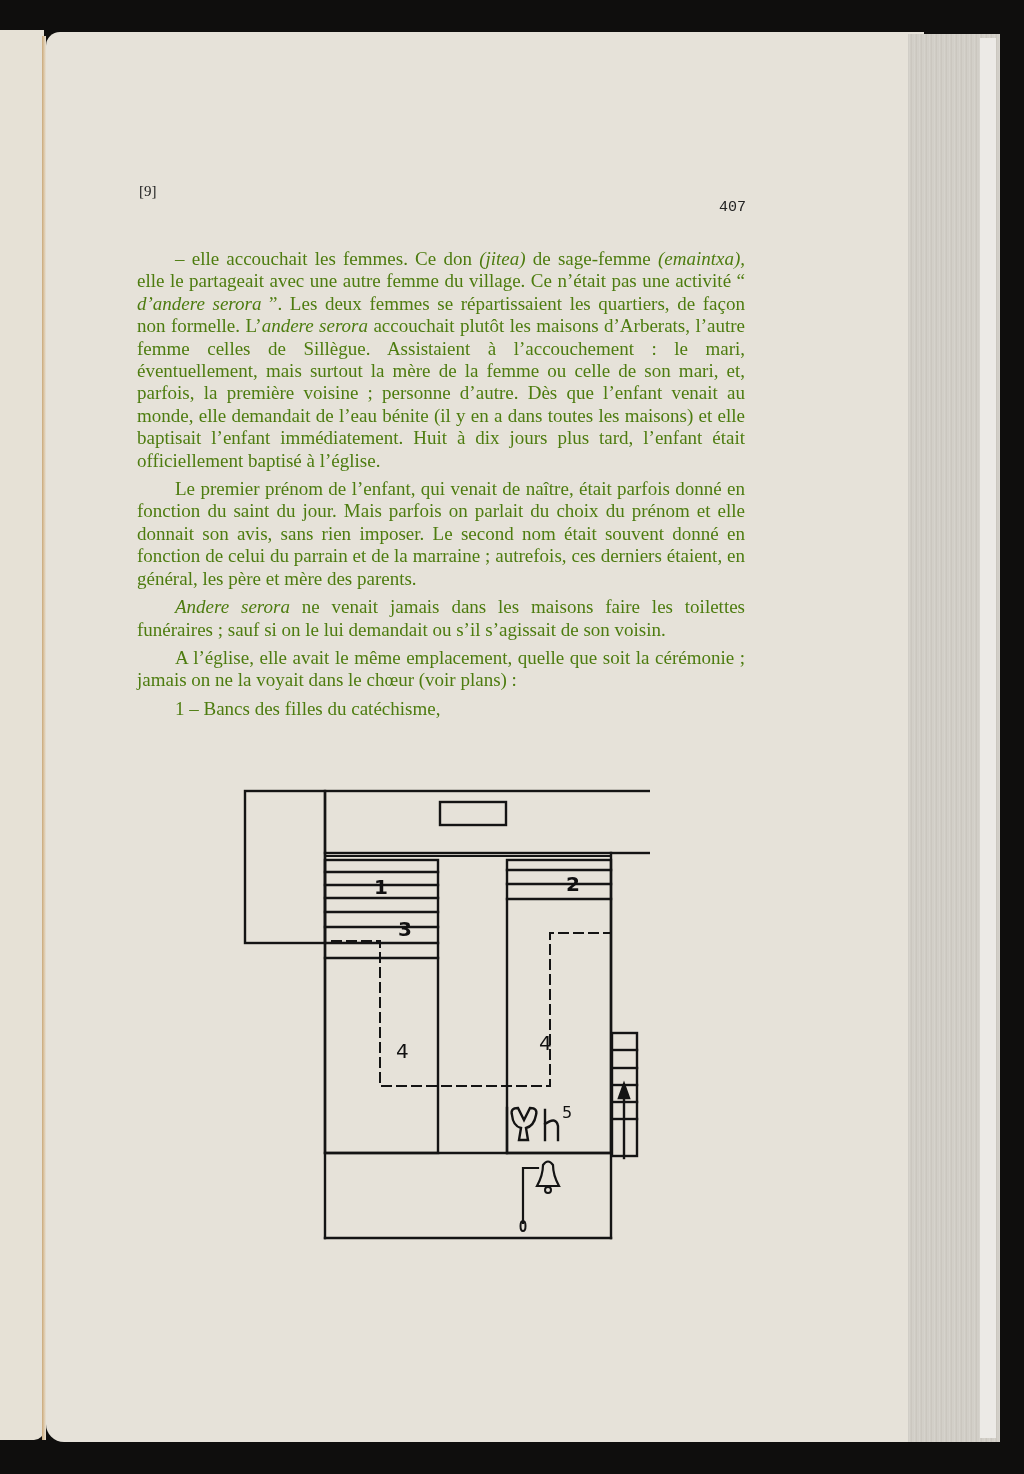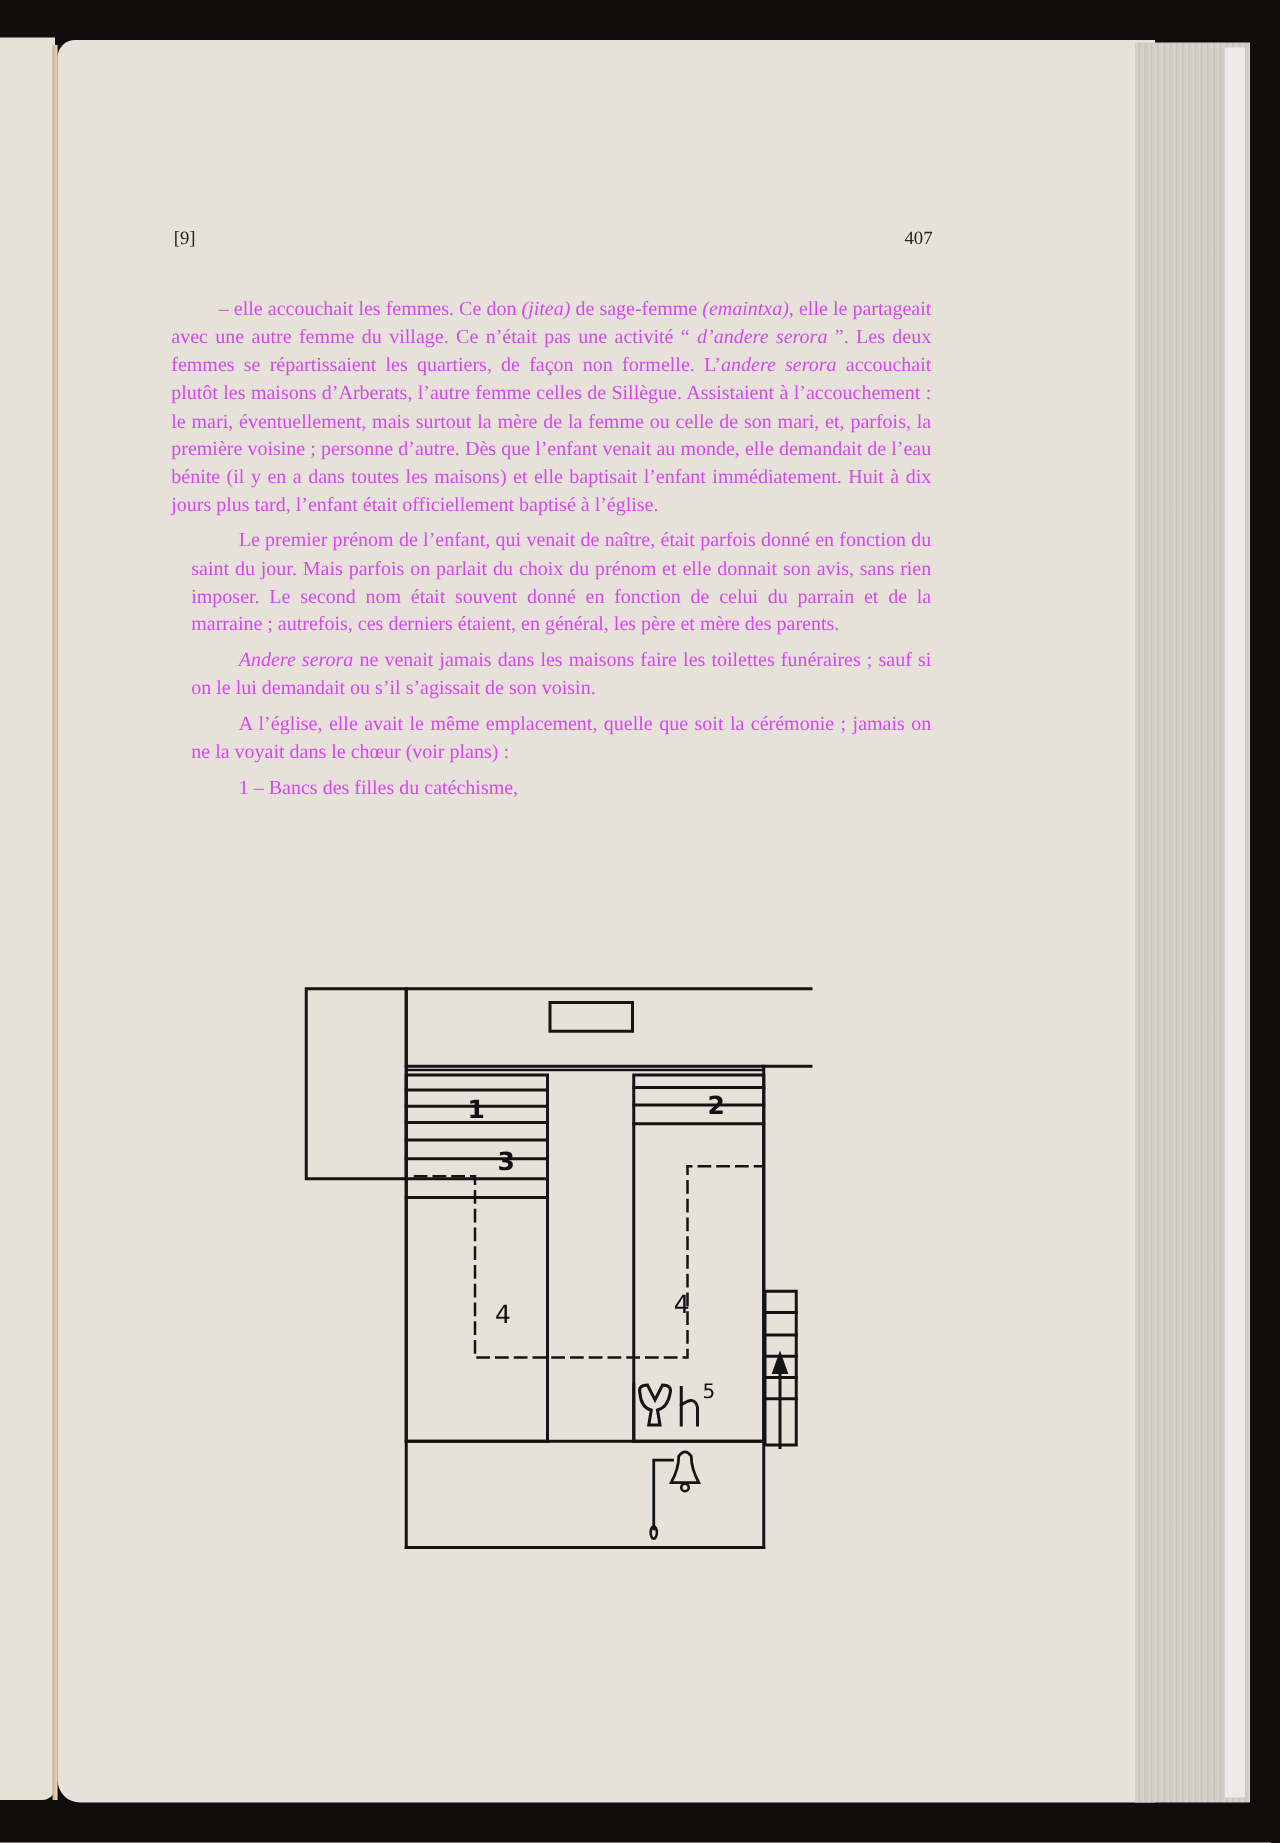--- a/index.html
+++ b/index.html
@@ -30,29 +30,29 @@
   .page-edges-white {
     position: absolute; left: 980px; top: 38px; width: 16px; height: 1400px;
     background: #eceae6;
   }
   .running-head {
     position: absolute; top: 183px; left: 139px; width: 607px; height: 22px;
     font-size: 15px; color: #222;
   }
   .rh-left { position: absolute; left: 0; top: 0; }
   .rh-center { position: absolute; left: 0; right: 0; top: 0; text-align: center; letter-spacing: 0.3px; }
-  .rh-right { position: absolute; right: 0; top: 0; }
+  .rh-right { position: absolute; right: 0; top: 16px; font-family: Liberation Mono, monospace; }
 
   .text-block {
-    position: absolute; left: 137px; top: 237px; width: 608px;
-    font-size: 16px; line-height: 22.4px; color: #d946ef;
+    position: absolute; left: 137px; top: 248px; width: 608px;
+    font-size: 19px; line-height: 22.4px; color: #4d7c0f;
     text-align: justify;
   }
   .text-block p { margin: 0; }
-  .text-block p + p { margin-top: 6px; margin-left: 16px; }
+  .text-block p + p { margin-top: 6px; }
   .indent { text-indent: 38px; }
   .it { font-style: italic; }
 
   .plan {
     position: absolute; left: 240px; top: 788px; width: 410px; height: 460px;
   }
   .plan svg { width: 100%; height: 100%; }
   .plan .lbl { font-family: "DejaVu Sans", sans-serif; font-size: 20px; font-weight: bold; fill: #111; }
 </style>
 </head>

